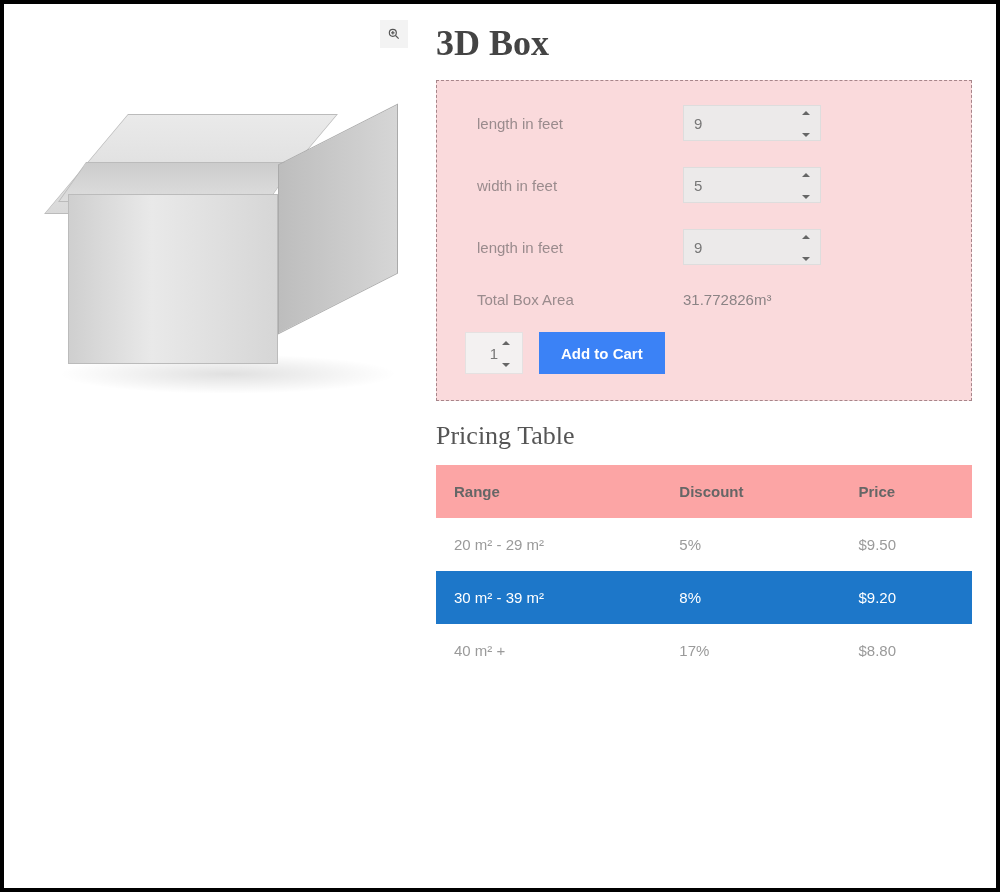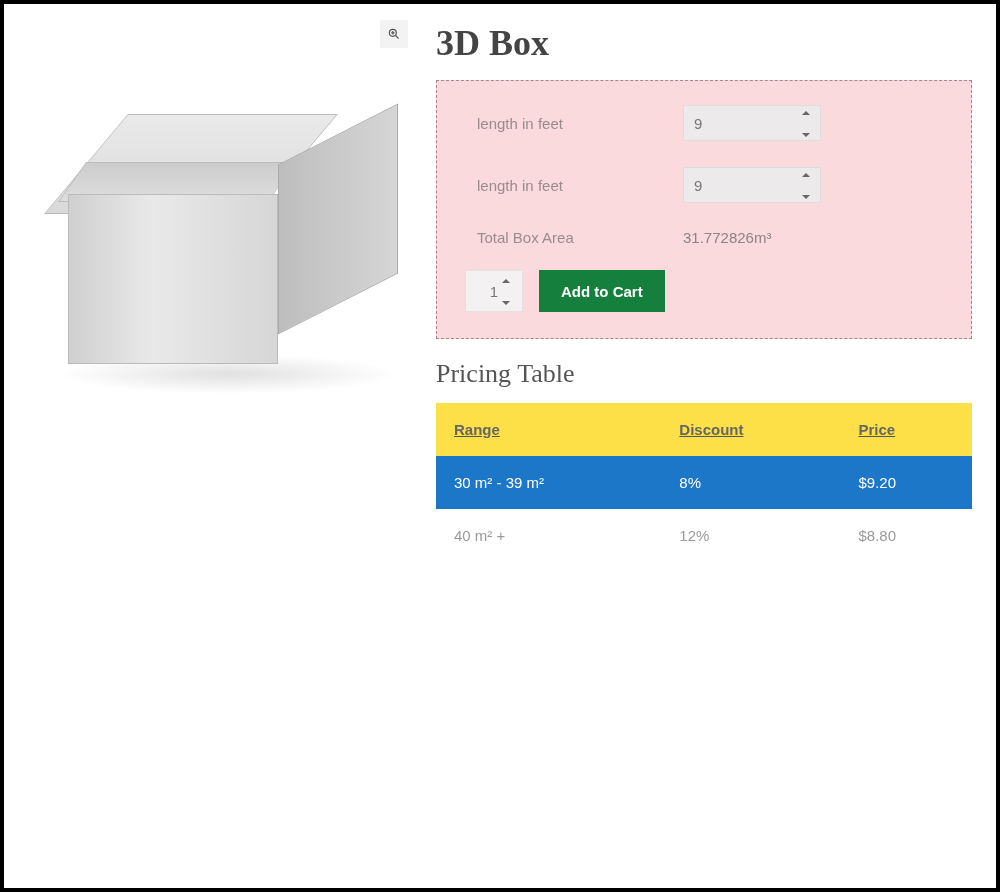--- a/index.html
+++ b/index.html
@@ -150,42 +150,42 @@
   .qty {
     width: 58px; height: 42px;
     background: #f3f1f1;
     border: 1px solid #e5e1e1;
     display: flex; align-items: center; justify-content: center;
     color:#777; font-size:15px;
     position: relative;
   }
   .qty .spinner { right: 6px; top: 8px; }
   .add-btn {
-    background: #15803d;
+    background: #3b82f6;
     color: #fff;
     border: none;
     padding: 0 22px;
     font-size: 15px;
     font-weight: 600;
     cursor: pointer;
   }
 
   h2.subtitle {
     font-family: Georgia, "Times New Roman", serif;
     font-weight: 400;
     color: #555;
     font-size: 26px;
     margin: 20px 0 14px 0;
   }
   table.pricing {
     width: 100%;
     border-collapse: collapse;
     font-size: 15px;
   }
-  table.pricing thead tr { background: #fde047; text-decoration: underline; }
+  table.pricing thead tr { background: #fca5a5; }
   table.pricing th {
     text-align: left;
     font-weight: 600;
     color: #666;
     padding: 18px 18px;
   }
   table.pricing td {
     padding: 18px 18px;
     color: #9a9a9a;
   }
@@ -226,20 +226,30 @@
         <div class="lbl">length in feet</div>
         <div class="num-input">
           <span>9</span>
           <div class="spinner">
             <div class="up"></div>
             <div class="down"></div>
           </div>
         </div>
       </div>
 
+      <div class="field-row">
+        <div class="lbl">width in feet</div>
+        <div class="num-input">
+          <span>5</span>
+          <div class="spinner">
+            <div class="up"></div>
+            <div class="down"></div>
+          </div>
+        </div>
+      </div>
 
       <div class="field-row">
         <div class="lbl">length in feet</div>
         <div class="num-input">
           <span>9</span>
           <div class="spinner">
             <div class="up"></div>
             <div class="down"></div>
           </div>
         </div>
@@ -267,26 +277,31 @@
 
     <table class="pricing">
       <thead>
         <tr>
           <th>Range</th>
           <th>Discount</th>
           <th>Price</th>
         </tr>
       </thead>
       <tbody id="pricing-body">
+          <tr>
+            <td>20 m² - 29 m²</td>
+            <td>5%</td>
+            <td>$9.50</td>
+          </tr>
           <tr class="highlight">
             <td>30 m² - 39 m²</td>
             <td>8%</td>
             <td>$9.20</td>
           </tr>
           <tr>
             <td>40 m² +</td>
-            <td>12%</td>
+            <td>17%</td>
             <td>$8.80</td>
           </tr>
         </tbody>
     </table>
   </div>
 </div>
 
 </body></html>

